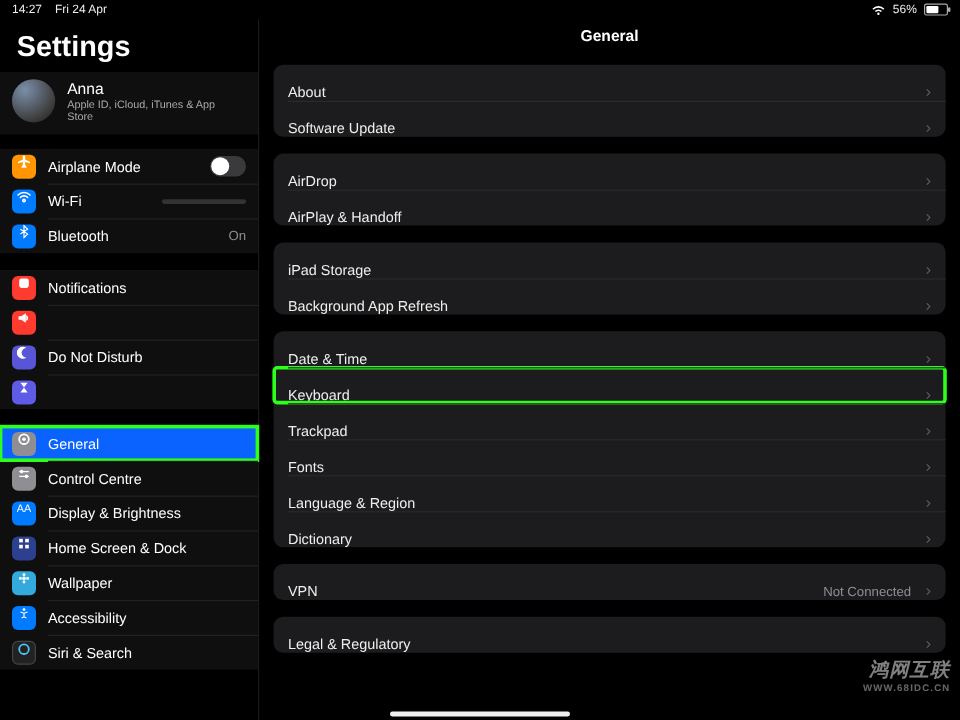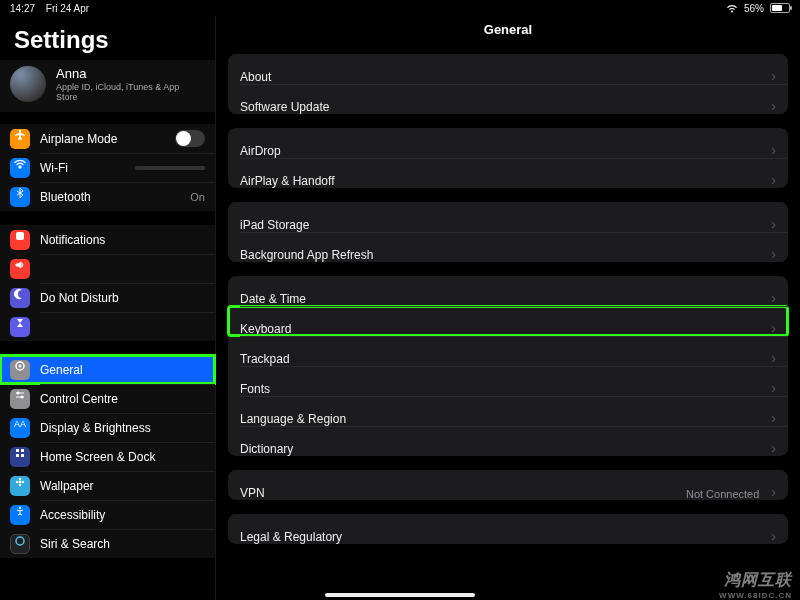--- a/index.html
+++ b/index.html
@@ -42,21 +42,21 @@
   .d-group { background: #1c1c1e; border-radius: 8px; margin-bottom: 14px; }
   .d-row { display: flex; align-items: flex-end; height: 30px; padding: 0 12px; font-size: 12px; position: relative; }
   .d-row + .d-row::before { content:""; position:absolute; left:12px; right:0; top:0; height:1px; background:#2a2a2c; }
   .d-label { flex: 1; color: #eee; }
   .d-value { color: #8e8e93; font-size: 11px; margin-right: 12px; }
   .chev { color: #5a5a5e; font-size: 14px; font-weight: 300;}
   .d-row.highlight-box { outline: 3px solid #2bff1a; outline-offset: -2px; border-radius: 3px;}
   
   .home-ind { position: absolute; bottom: 3px; left: 50%; transform: translateX(-50%); width: 150px; height: 4px; background: #eee; border-radius: 3px; }
   
-  .wm { position: absolute; right: 8px; bottom: 0; color: rgba(255,255,255,.5); font-size: 16px; font-style: italic; font-weight: 700; letter-spacing: 1px; text-align: right; pointer-events:none;}
+  .wm { position: absolute; right: 8px; bottom: 22px; color: rgba(255,255,255,.5); font-size: 16px; font-style: italic; font-weight: 700; letter-spacing: 1px; text-align: right; pointer-events:none;}
   .wm .sub { font-size: 8px; font-style: normal; letter-spacing: 1px; display:block; color: rgba(255,255,255,.4);}
   
   svg { display: block; }
   .battery { width: 20px; height: 10px; border: 1px solid #aaa; border-radius: 2px; position: relative; }
   .battery::after { content:""; position:absolute; right:-3px; top:2px; width:2px; height:4px; background:#aaa; border-radius:1px;}
   .battery .fill { position:absolute; left:1px; top:1px; bottom:1px; width:55%; background:#fff; border-radius:1px;}
 </style>
 </head>
 <body>
 

